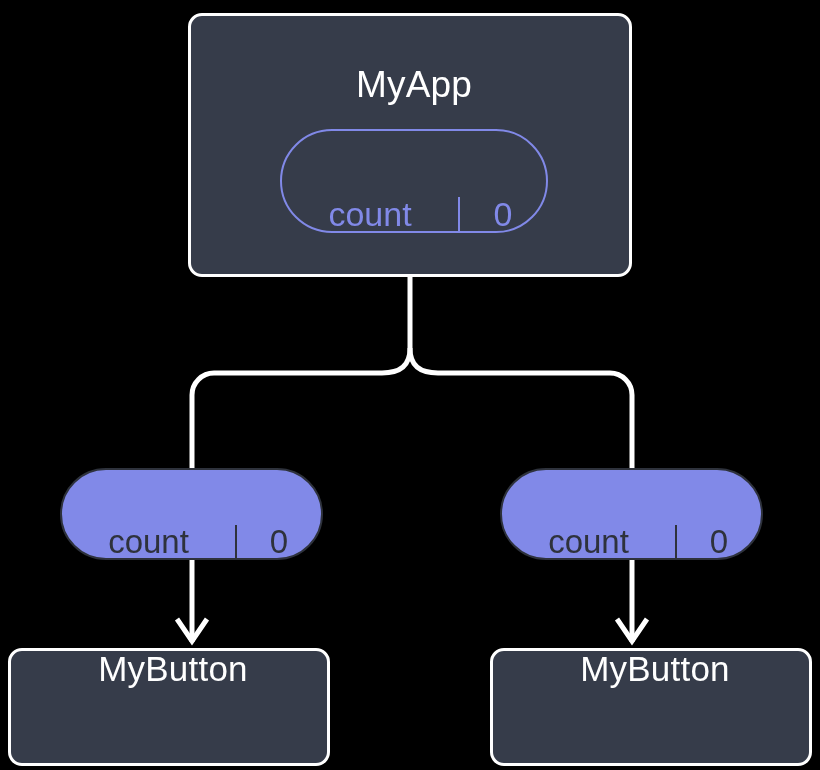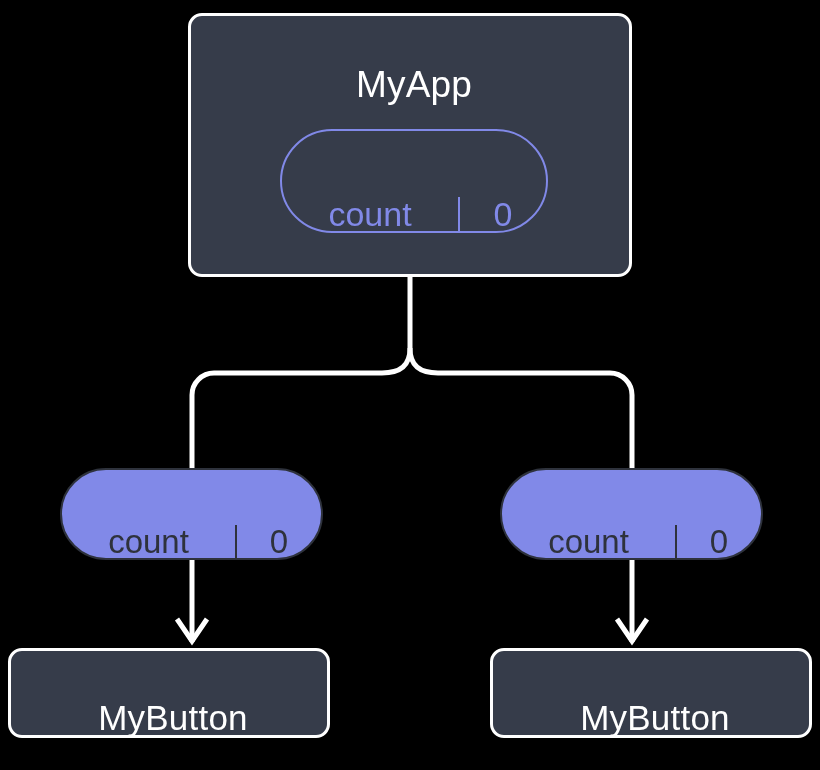--- a/index.html
+++ b/index.html
@@ -115,22 +115,22 @@
   #pill-right { left: 500px; }
   .child-pill .pill-key { width: 173px; }
   .child-pill .pill-val { flex: 1 1 auto; }
   .child-pill .pill-key,
   .child-pill .pill-val { font-size: 33px; }
 
   
   .leaf-box {
     top: 648px;
     width: 322px;
-    height: 90px;
-    justify-content: flex-end;
+    height: 118px;
+    justify-content: flex-start;
   }
   #btn-left  { left: 8px; }
   #btn-right { left: 490px; }
   .leaf-box .node-title { font-size: 35px; }
 
   
   #wires {
     position: absolute;
     left: 0;
     top: 0;

